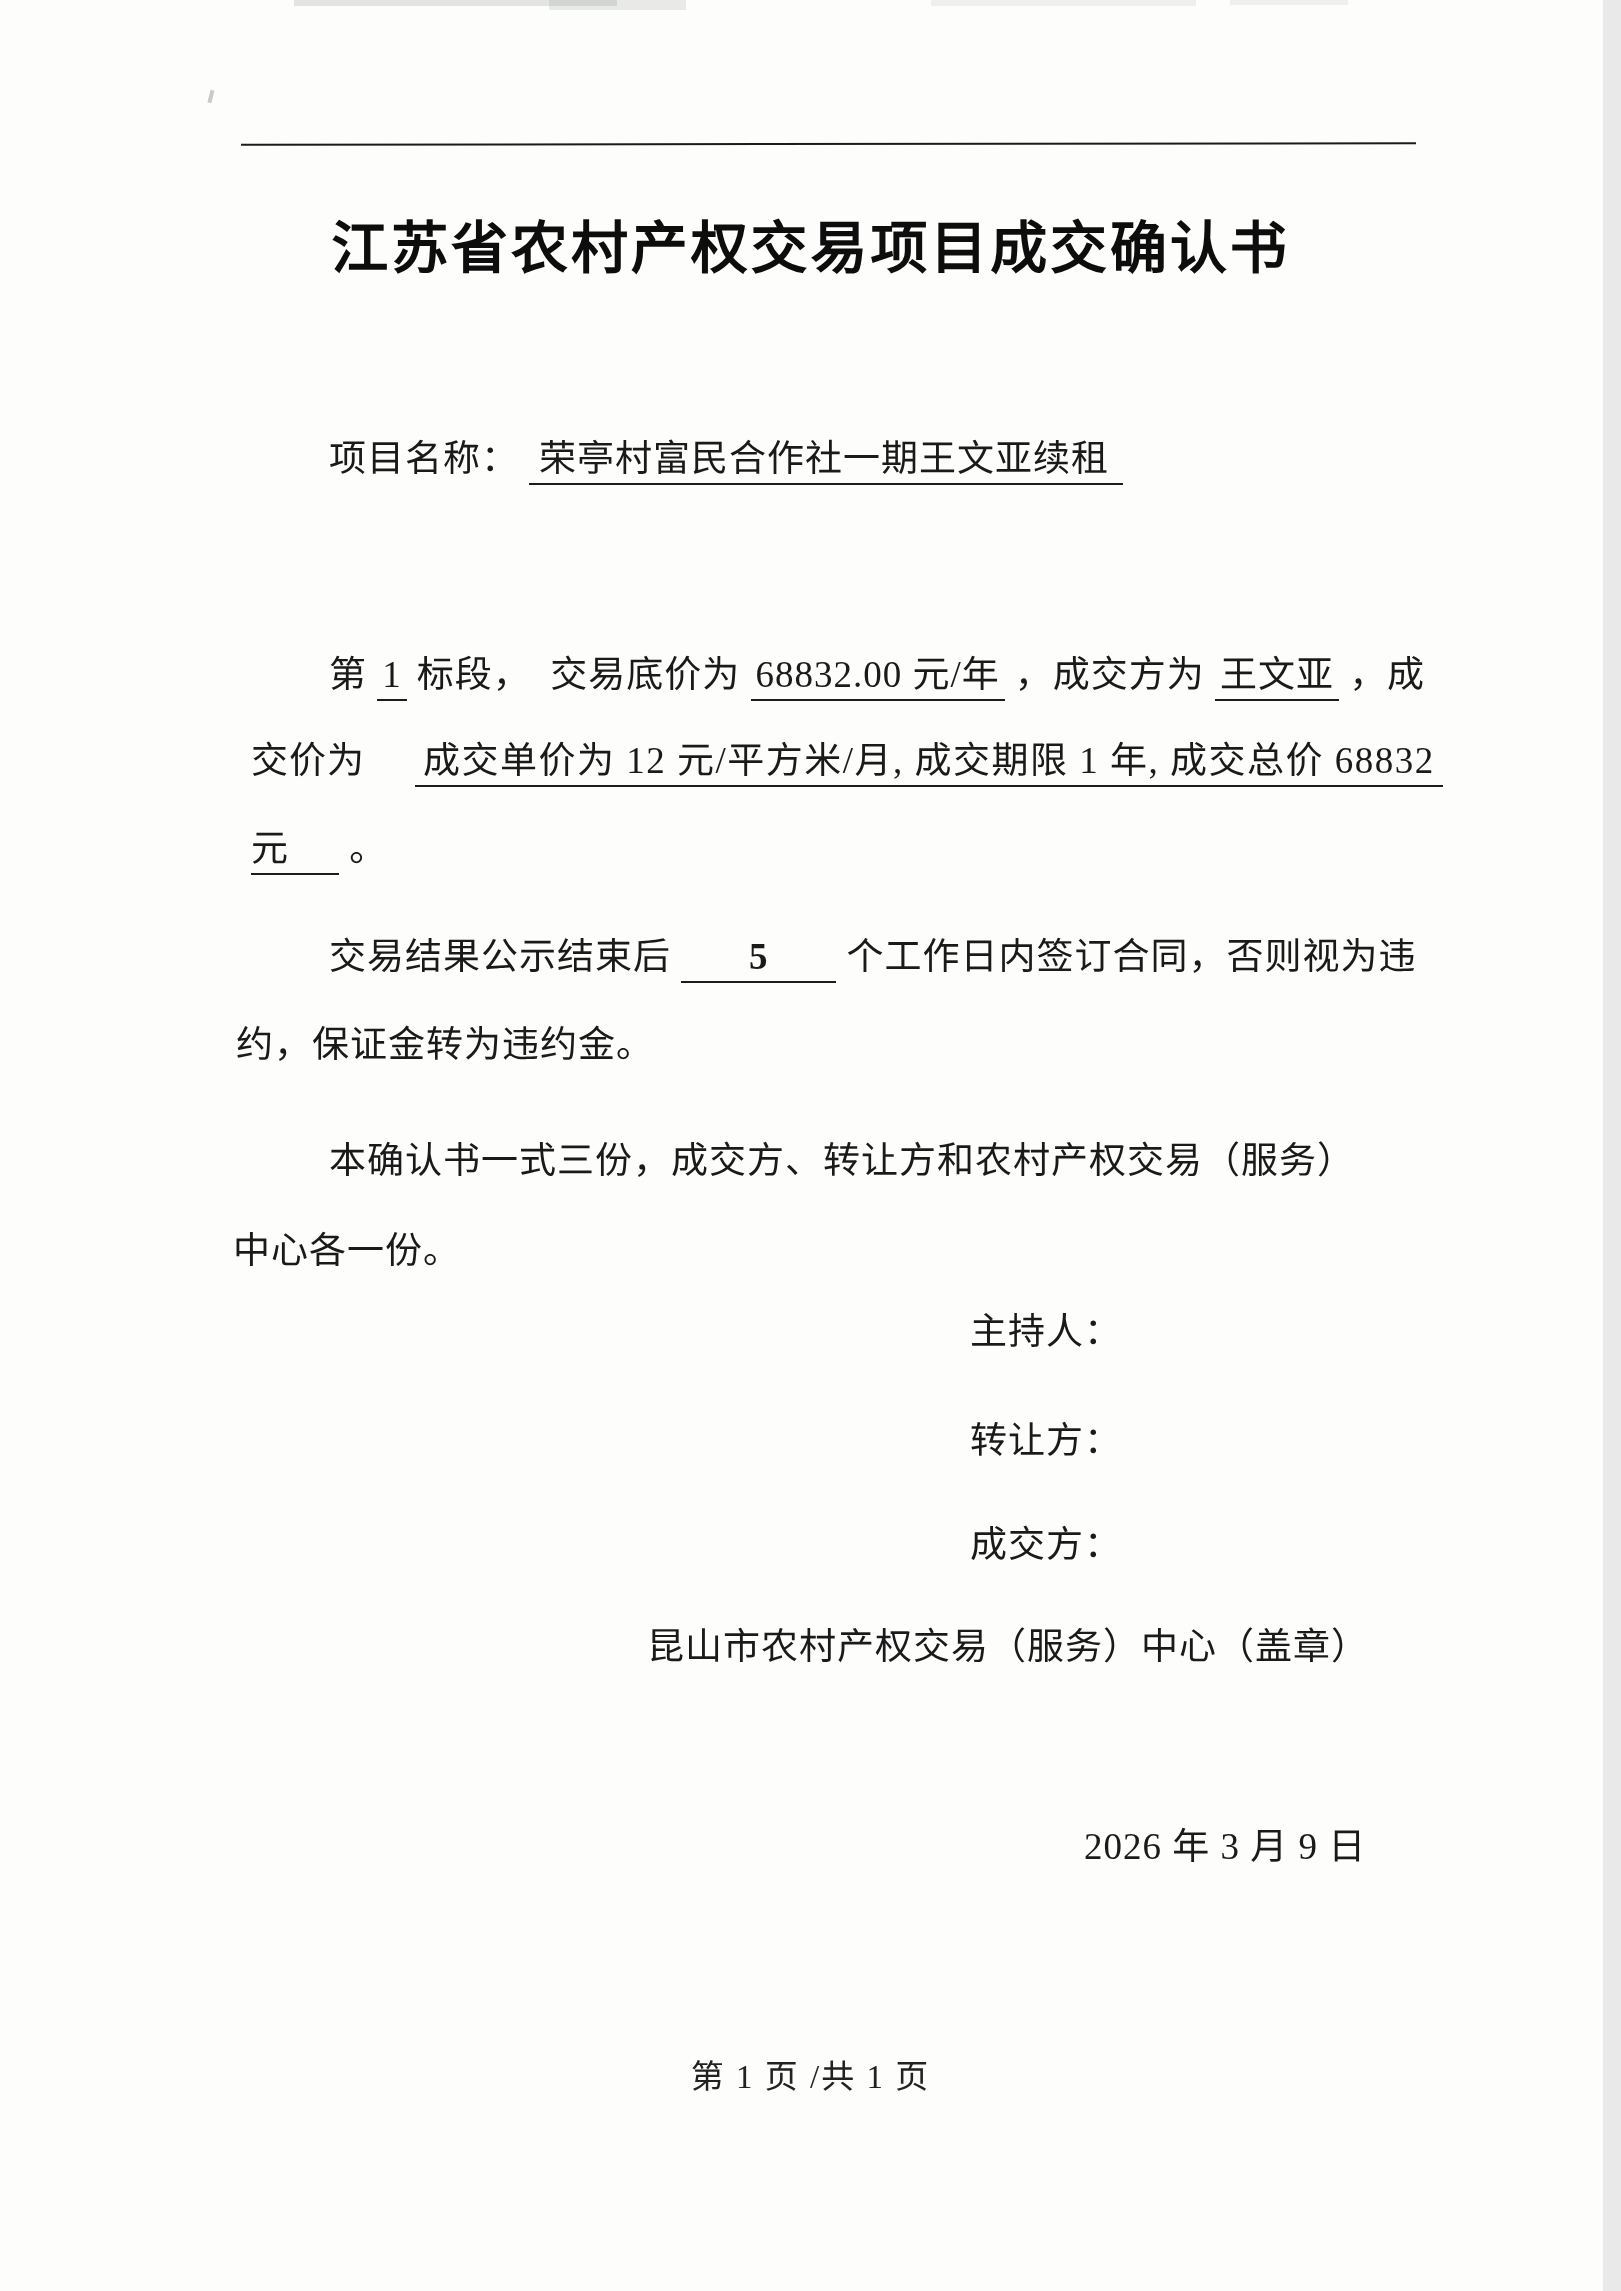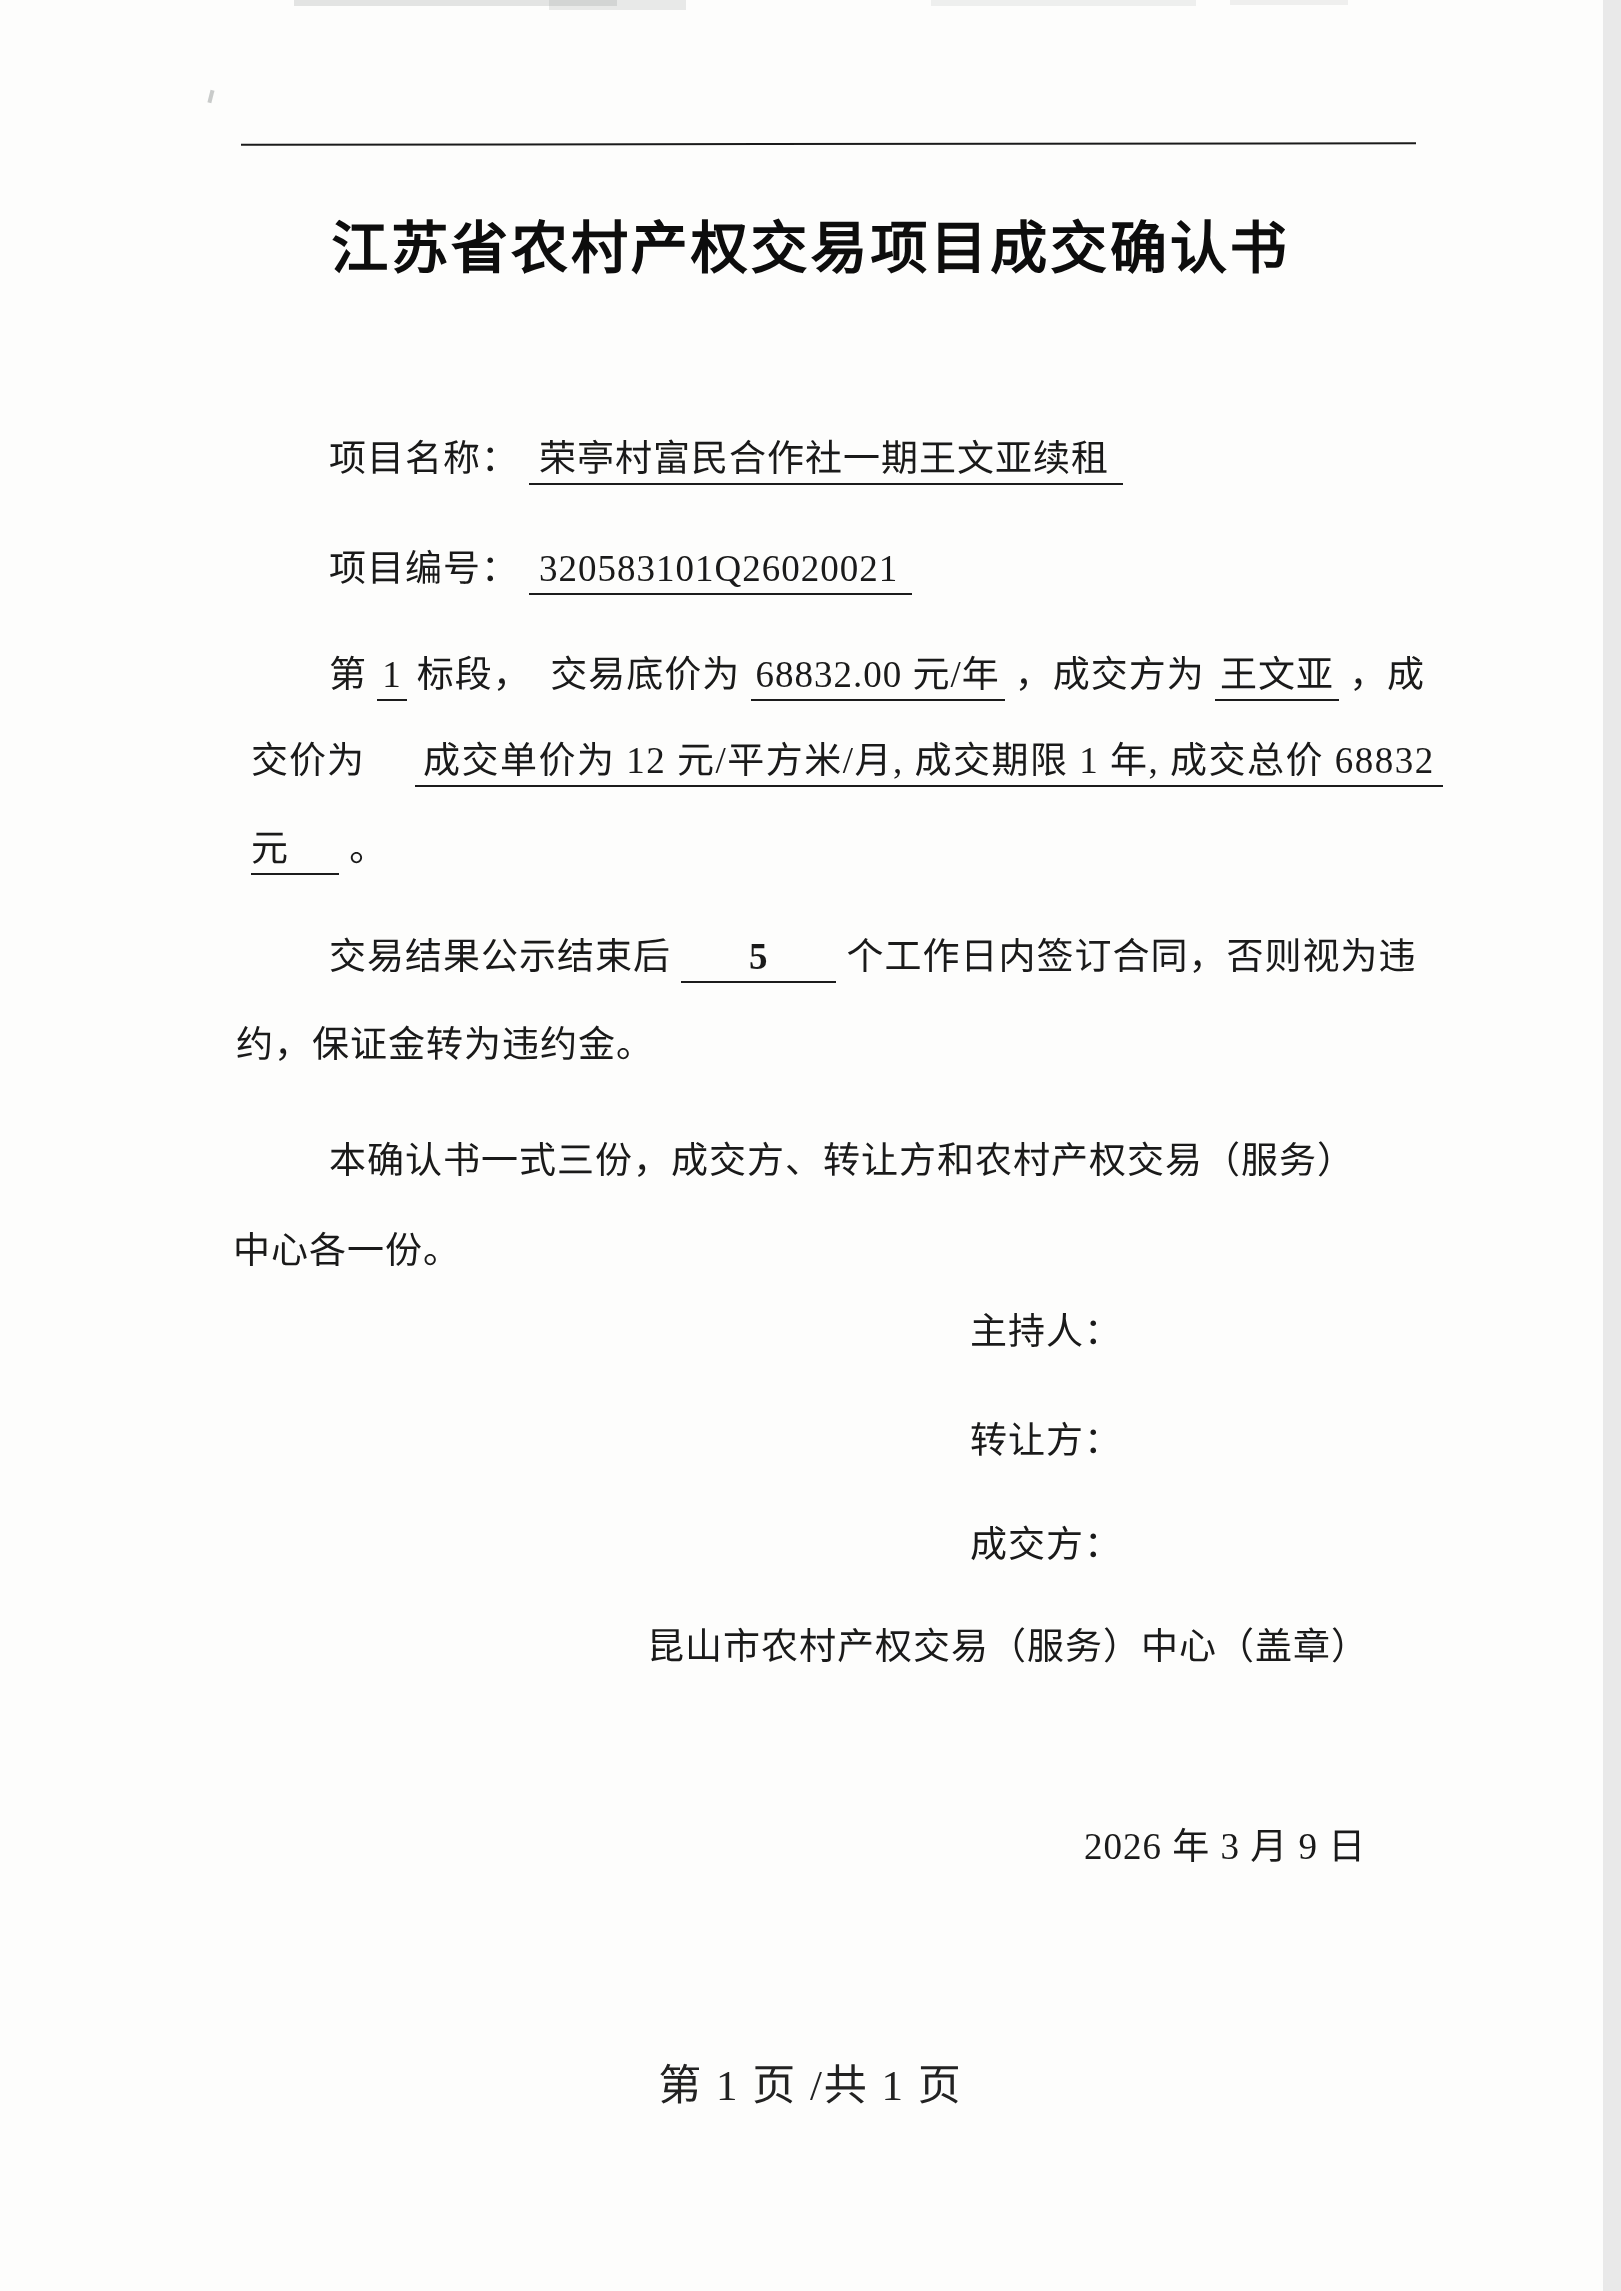--- a/index.html
+++ b/index.html
@@ -73,21 +73,21 @@
     text-align: left;
     border-bottom: 2.9px solid #1c1c1c;
     padding-bottom: 2px;
     line-height: 45px;
   }
   .footer-line {
     position: absolute;
     left: 0; top: 2050px;
     width: 1621px;
     text-align: center;
-    font-size: 43px;
+    font-size: 33px;
     letter-spacing: 2px;
     color: #222;
   }
 </style>
 </head>
 <body>
 
 <div class="page">
 
   <div class="artifact a1"></div>
@@ -98,24 +98,20 @@
 
   <div class="rule"></div>
 
   <div class="doc-title">江苏省农村产权交易项目成交确认书</div>
 
   <div class="line" style="left:329px; top:435px;">
     <span>项目名称：</span>
     <span class="u u-wide">荣亭村富民合作社一期王文亚续租</span>
   </div>
 
-  <div class="line" style="left:329px; top:545px;">
-    <span>项目编号：</span>
-    <span class="u u-wide">320583101Q26020021</span>
-  </div>
 
   <div class="line" style="left:329px; top:651px;">
     <span>第</span>
     <span class="u u-tight">1</span>
     <span>标段，　交易底价为</span>
     <span class="u u-tight">68832.00 元/年</span>
     <span>，成交方为</span>
     <span class="u u-tight">王文亚</span>
     <span>，成</span>
   </div>

